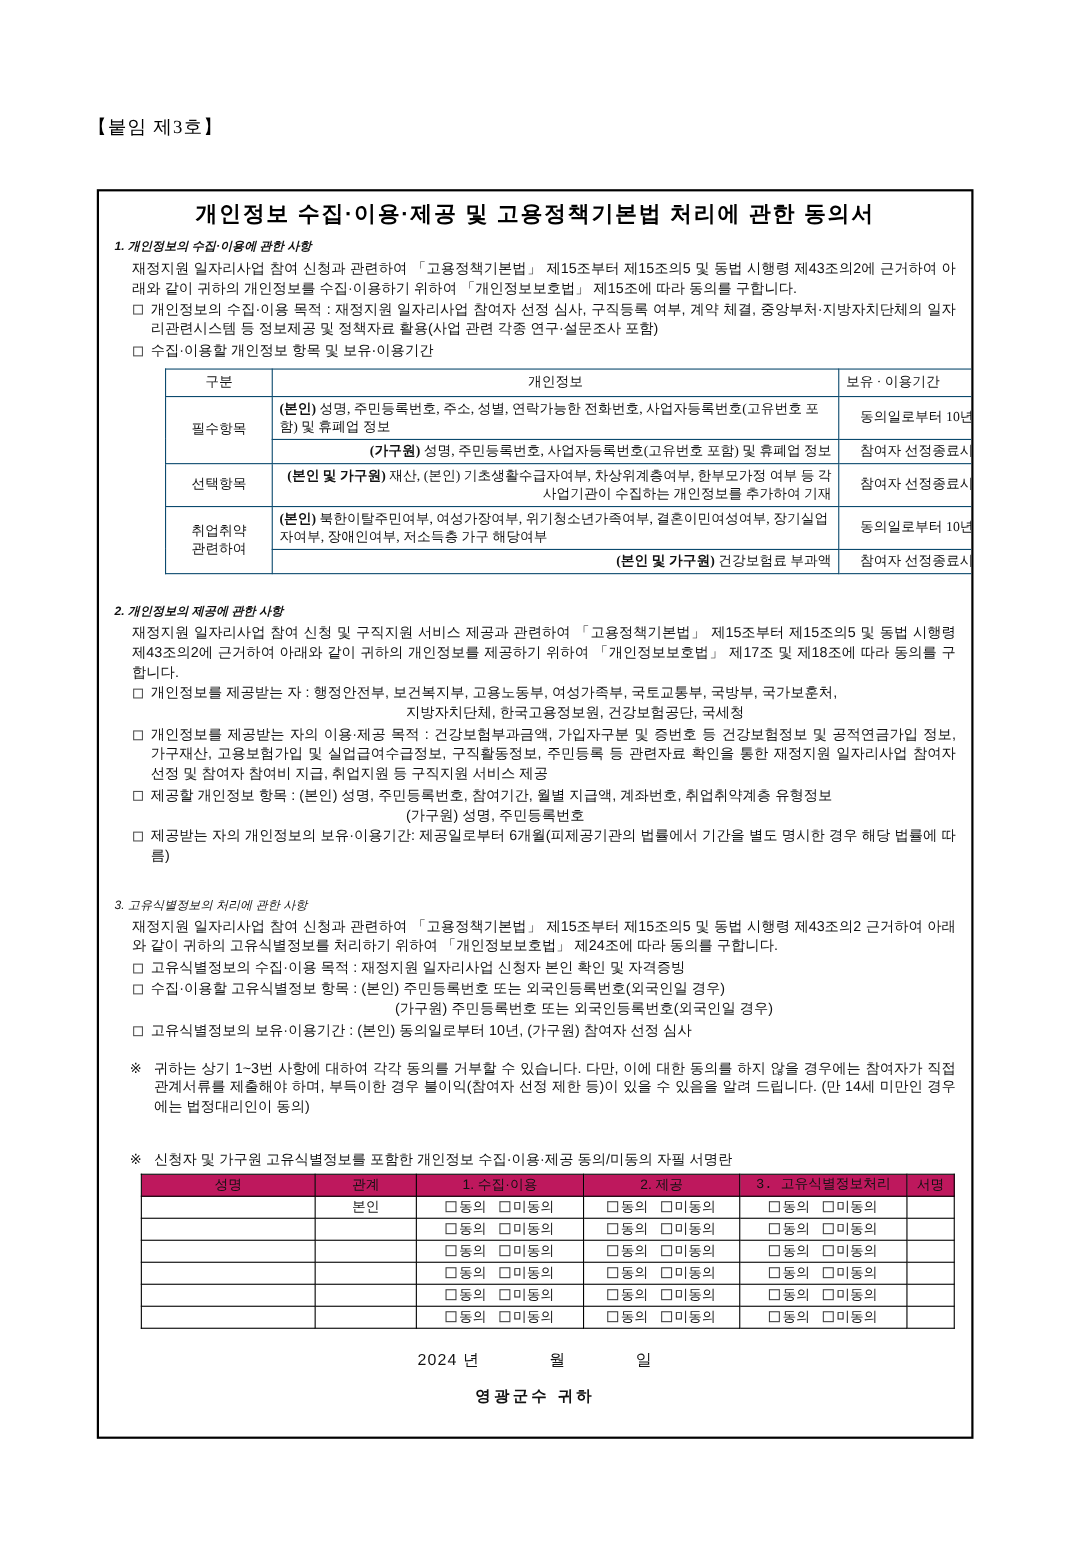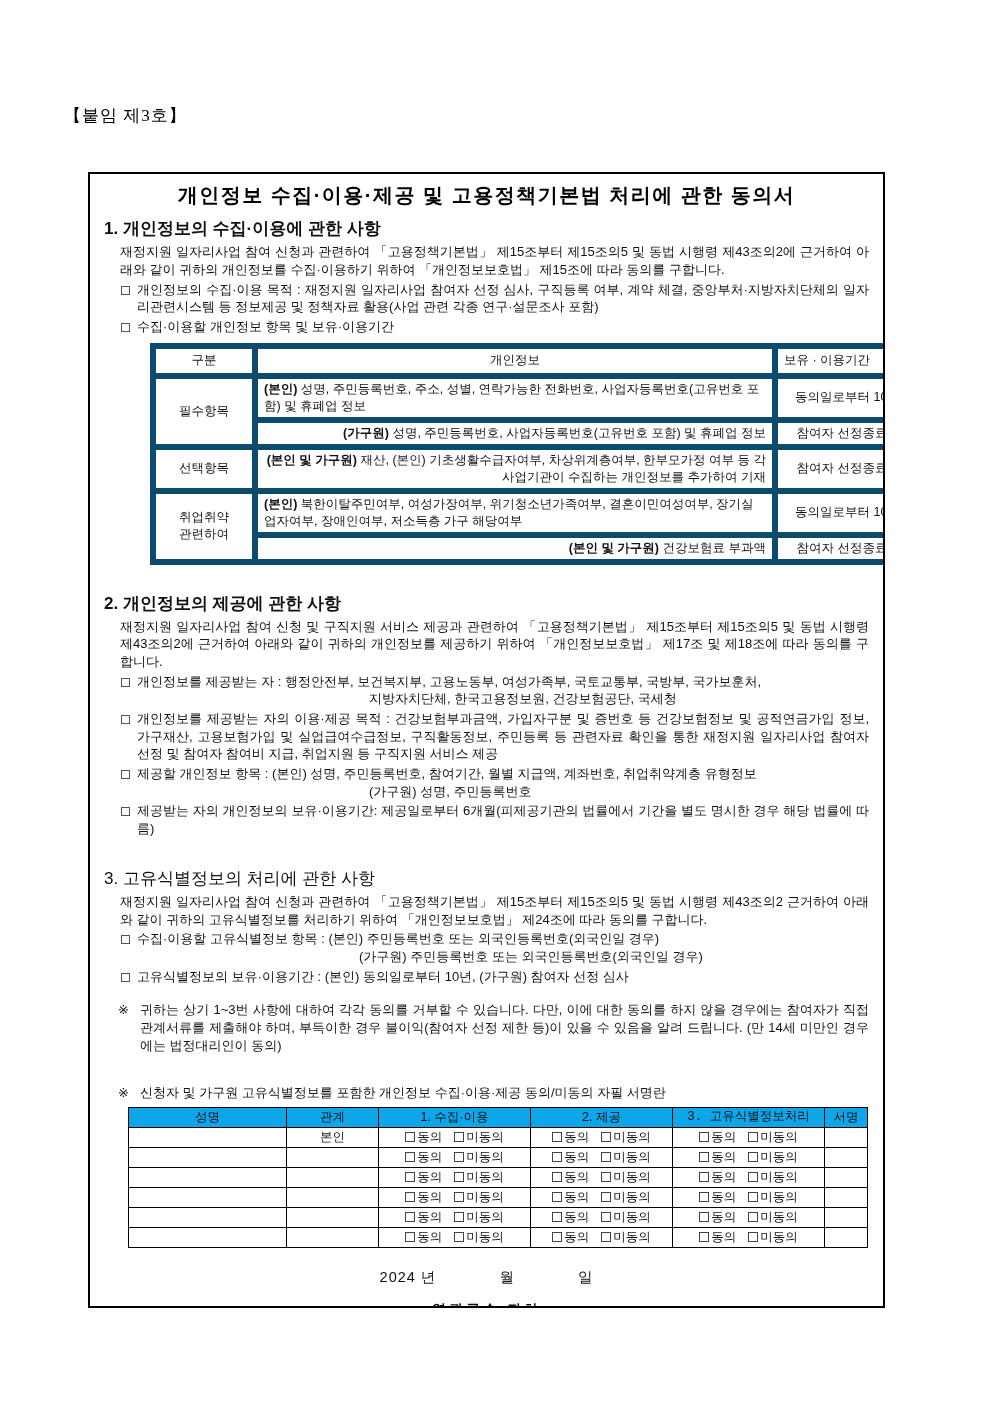--- a/index.html
+++ b/index.html
@@ -3,70 +3,70 @@
 <meta charset="utf-8">
 <style>
   html,body{margin:0;padding:0;background:#fff;}
   body{
     width:992px;height:1403px;position:relative;
     font-family:"Liberation Sans","DejaVu Sans",sans-serif;
     color:#111;font-size:13px;line-height:1.36;
     -webkit-font-smoothing:antialiased;
   }
   .attachment-label{
-    position:absolute;left:64px;top:104px;
+    position:absolute;left:80px;top:104px;
     font-family:"Liberation Serif","DejaVu Serif",serif;
     font-size:17px;letter-spacing:1px;color:#000;
   }
   .doc-box{
     position:absolute;left:88px;top:172px;width:797px;height:1136px;
     border:2px solid #000;box-sizing:border-box;
     padding:6px 14px 0 14px;overflow:hidden;background:#fff;
   }
   .doc-title{
     text-align:center;font-size:20px;font-weight:bold;letter-spacing:1.5px;
     margin:2px 0 8px 0;color:#000;
   }
-  .sec-heading{font-weight:bold;font-size:17px;margin:0 0 3px 0;}
+  .sec-heading{font-weight:bold;font-size:11px;margin:0 0 3px 0;font-style:italic;}
   .sec-heading.normal{font-weight:normal;}
   .sec-body{margin-left:16px;}
   .para{text-align:justify;margin:0 0 2px 0;}
   .bullet{position:relative;padding-left:17px;margin:2px 0;text-align:justify;}
   .sq{
     position:absolute;left:1px;top:5px;width:7px;height:7px;
     border:1px solid #555;background:#fff;display:inline-block;
   }
   .cont-line{margin:0;}
   .indent-recipient{padding-left:232px;}
   .indent-provide{padding-left:232px;}
   .indent-unique{padding-left:222px;}
 
   
   table{border-collapse:collapse;}
   .t1{margin:7px 0 0 30px;font-size:12.5px;width:722px;table-layout:fixed;}
-  .t1 th,.t1 td{border:6px solid #0c4a6e;padding:2px 6px;vertical-align:middle;}
+  .t1 th,.t1 td{border:1px solid #0c4a6e;padding:2px 6px;vertical-align:middle;font-family:Liberation Serif, serif;}
   .t1 th{font-weight:normal;text-align:center;height:20px;}
   .t1 .c-cat{width:84px;text-align:center;}
   .t1 .c-info{width:502px;}
   .t1 .c-period{width:116px;text-align:center;}
   .t1 td.cat{text-align:center;white-space:pre-line;}
   .t1 td.center{text-align:right;}
   .t1 .row-tall{height:38px;}
   .t1 .row-short{height:21px;}
 
   
   .note{position:relative;padding-left:22px;margin:0;text-align:justify;}
   .note-marker{position:absolute;left:0;top:0;}
   .note1{margin-top:16px;}
   .note2{margin-top:30px;margin-left:14px;}
 
   
   .t2{margin:5px 0 0 24px;font-size:12.5px;width:740px;table-layout:fixed;}
   .t2 th,.t2 td{border:1px solid #000;padding:1px 4px;height:20px;box-sizing:border-box;}
-  .t2 th{background:#0ea5e9;font-weight:normal;text-align:center;}
+  .t2 th{background:#be185d;font-weight:normal;text-align:center;}
   .t2 td{text-align:center;}
   .t2 .w-name{width:158px;}
   .t2 .w-rel{width:92px;}
   .t2 .w-c1{width:152px;}
   .t2 .w-c2{width:142px;}
   .t2 .w-c3{width:152px;font-family:Liberation Mono, monospace;}
   .t2 .w-sign{width:auto;}
   .consent .opt{white-space:nowrap;}
   .consent .opt + .opt{margin-left:12px;}
   .cb{
@@ -175,20 +175,24 @@
       </div>
     </div>
   </div>
 
   <div style="margin-top:29px;">
     <div class="sec-heading normal">3. 고유식별정보의 처리에 관한 사항</div>
     <div class="sec-body">
       <div class="para">재정지원 일자리사업 참여 신청과 관련하여 「고용정책기본법」 제15조부터 제15조의5 및 동법 시행령 제43조의2 근거하여 아래와 같이 귀하의 고유식별정보를 처리하기 위하여 「개인정보보호법」 제24조에 따라 동의를 구합니다.</div>
       <div class="bullet">
         <span class="sq"></span>
+        <span>고유식별정보의 수집·이용 목적 : 재정지원 일자리사업 신청자 본인 확인 및 자격증빙</span>
+      </div>
+      <div class="bullet">
+        <span class="sq"></span>
         <span>수집·이용할 고유식별정보 항목 : (본인) 주민등록번호 또는 외국인등록번호(외국인일 경우)</span>
         <div class="cont-line indent-unique">(가구원) 주민등록번호 또는 외국인등록번호(외국인일 경우)</div>
       </div>
       <div class="bullet">
         <span class="sq"></span>
         <span>고유식별정보의 보유·이용기간 : (본인) 동의일로부터 10년, (가구원) 참여자 선정 심사</span>
       </div>
     </div>
   </div>
 

